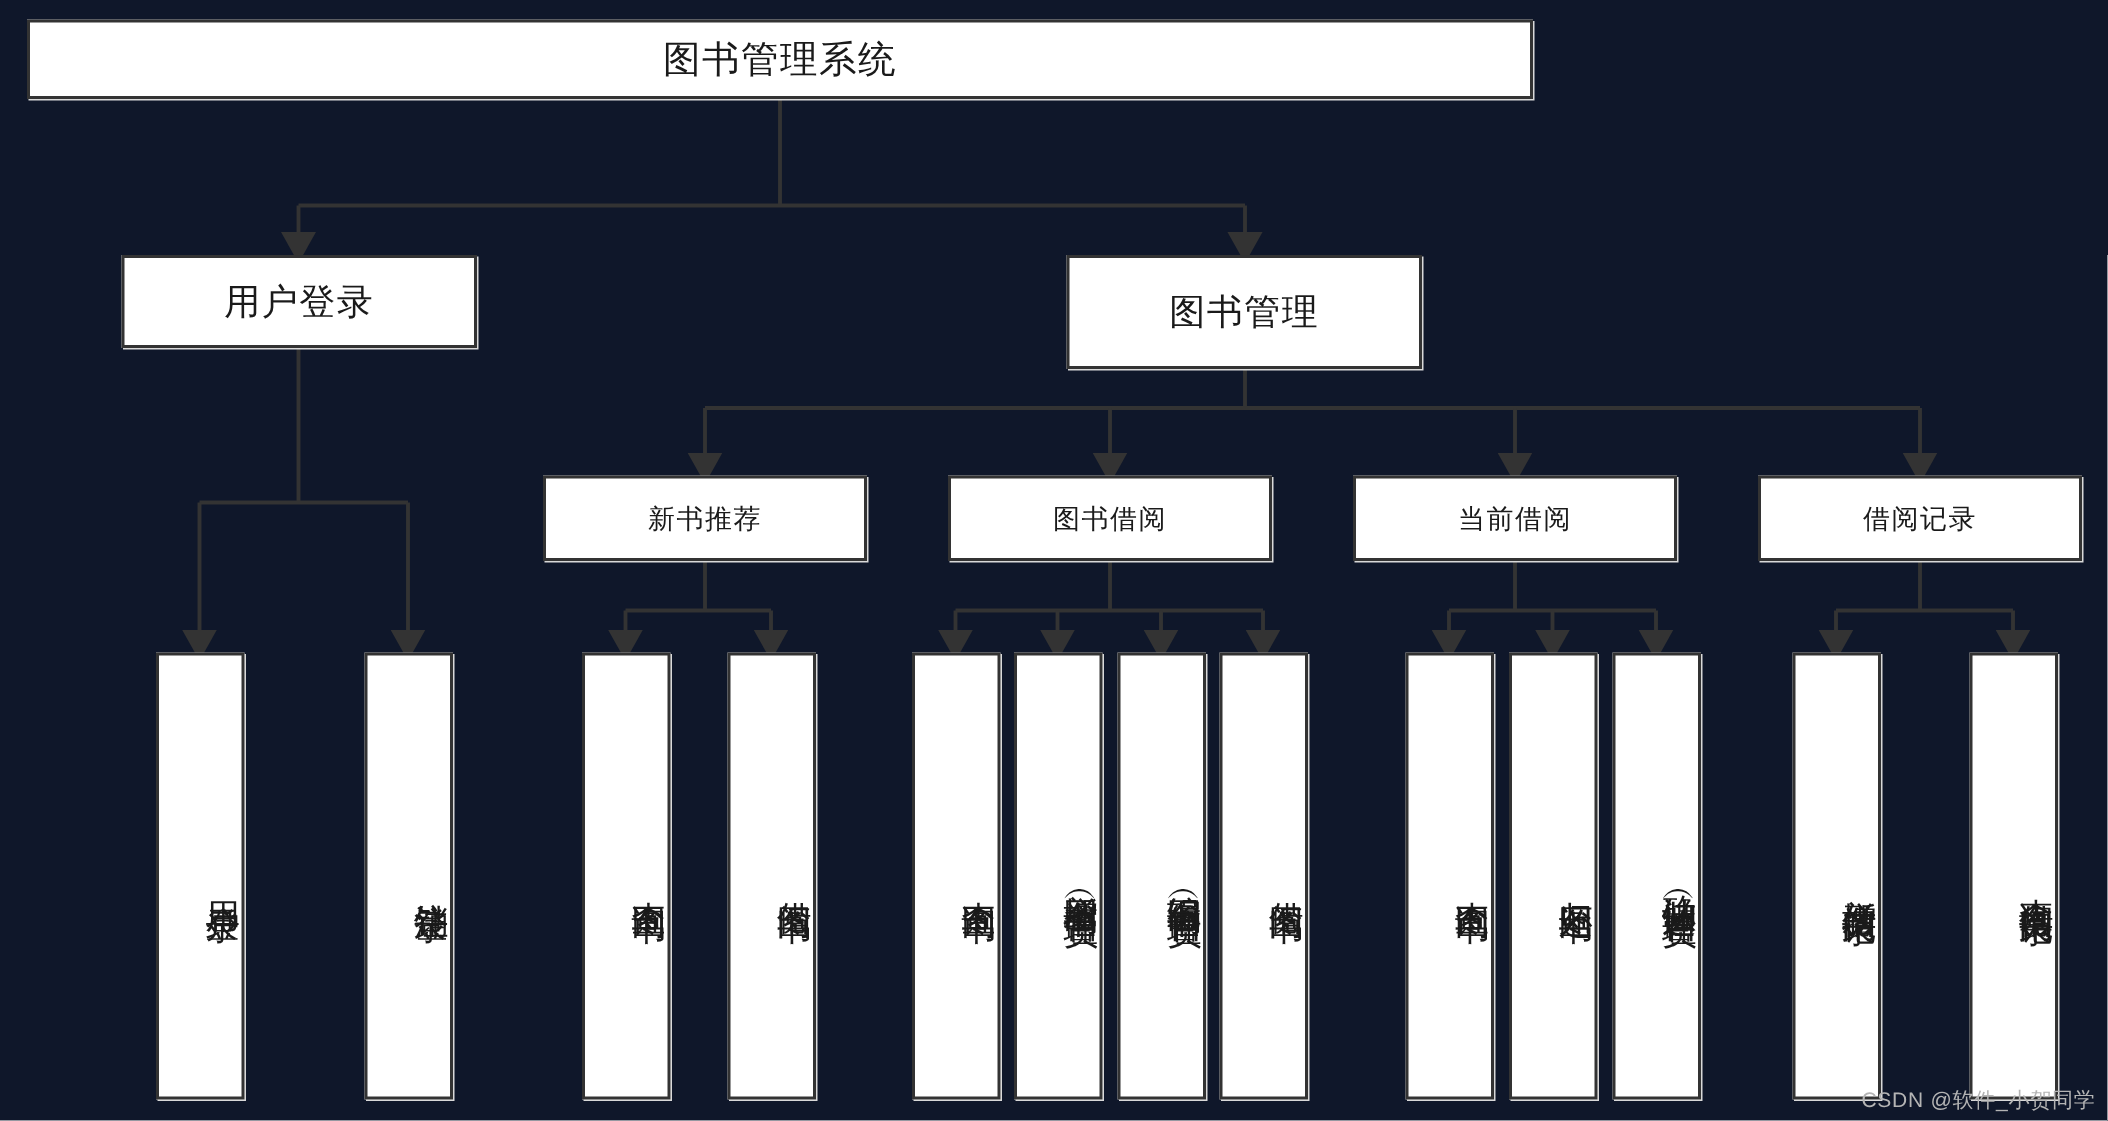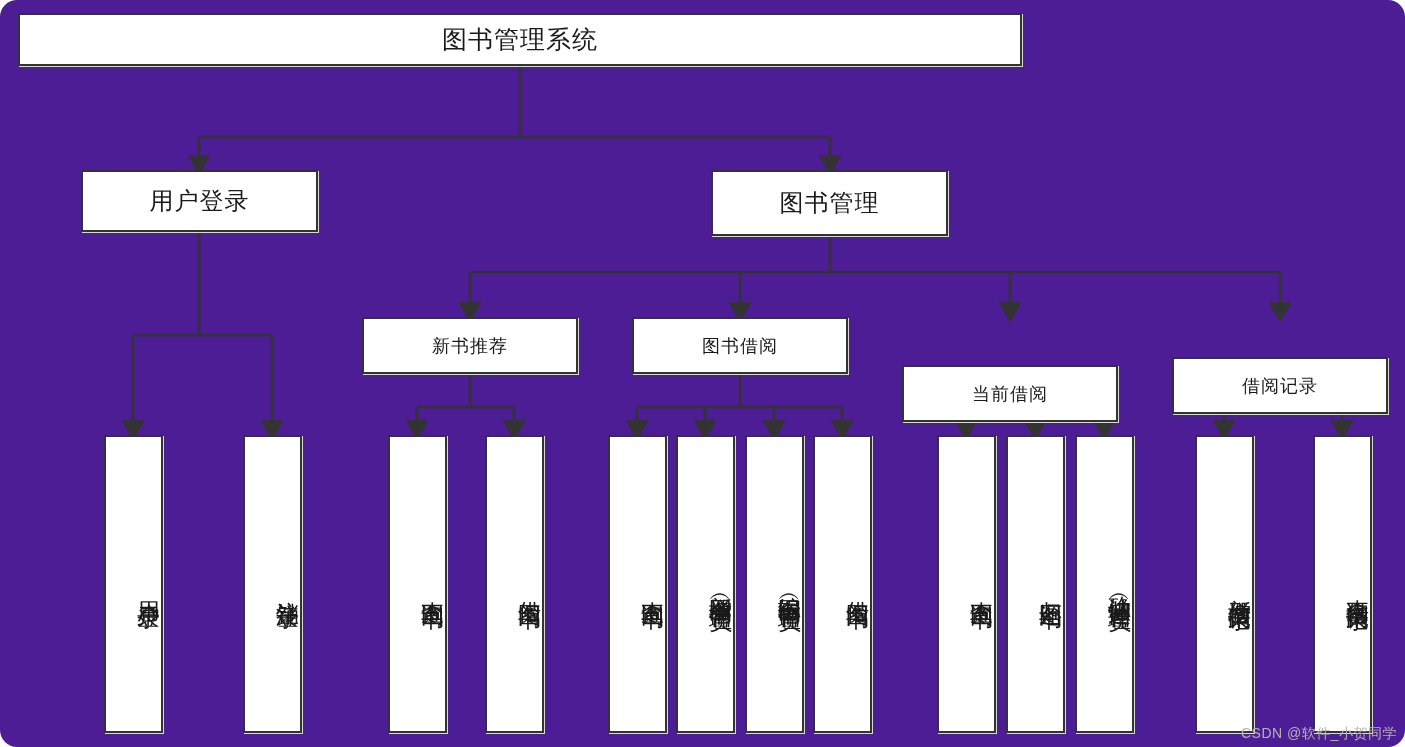--- a/index.html
+++ b/index.html
@@ -8,23 +8,22 @@
     padding: 0;
     background: #ffffff;
   }
   body {
     font-family: "Liberation Sans", "DejaVu Sans", sans-serif;
   }
   #diagram-root {
     position: relative;
     width: 1405px;
     height: 747px;
-    background: #4c1d95;
+    background: #0f172a;
     overflow: hidden;
-    border-radius: 17px;
   }
   #edge-layer {
     position: absolute;
     left: 0;
     top: 0;
     width: 1405px;
     height: 747px;
     pointer-events: none;
   }
   .node {
@@ -133,34 +132,34 @@
     </g>
   </svg>
 
   <div class="node level-root" style="left:18px; top:13px; width:1004px; height:53px;">
     <span class="node-label">图书管理系统</span>
   </div>
 
   <div class="node level-2" style="left:81px; top:170px; width:237px; height:62px;">
     <span class="node-label">用户登录</span>
   </div>
-  <div class="node level-2" style="left:711px; top:170px; width:237px; height:66px;font-family:Liberation Serif, serif;">
+  <div class="node level-2" style="left:711px; top:170px; width:237px; height:76px;font-family:Liberation Serif, serif;">
     <span class="node-label">图书管理</span>
   </div>
 
   <div class="node level-3" style="left:362px; top:317px; width:216px; height:57px;">
     <span class="node-label">新书推荐</span>
   </div>
   <div class="node level-3" style="left:632px; top:317px; width:216px; height:57px;">
     <span class="node-label">图书借阅</span>
   </div>
-  <div class="node level-3" style="left:902px; top:317px; width:216px; height:57px;margin-top:48px;">
+  <div class="node level-3" style="left:902px; top:317px; width:216px; height:57px;">
     <span class="node-label">当前借阅</span>
   </div>
-  <div class="node level-3" style="left:1172px; top:317px; width:216px; height:57px;margin-top:40px;">
+  <div class="node level-3" style="left:1172px; top:317px; width:216px; height:57px;">
     <span class="node-label">借阅记录</span>
   </div>
 
   <div class="node leaf" style="left:104px; top:435px; width:59px; height:298px;">
     <span class="node-label">用户登录</span>
   </div>
   <div class="node leaf" style="left:243px; top:435px; width:59px; height:298px;">
     <span class="node-label">注销登录</span>
   </div>
 

